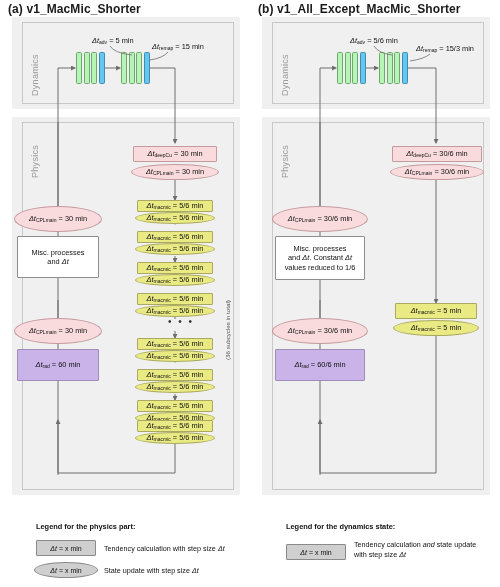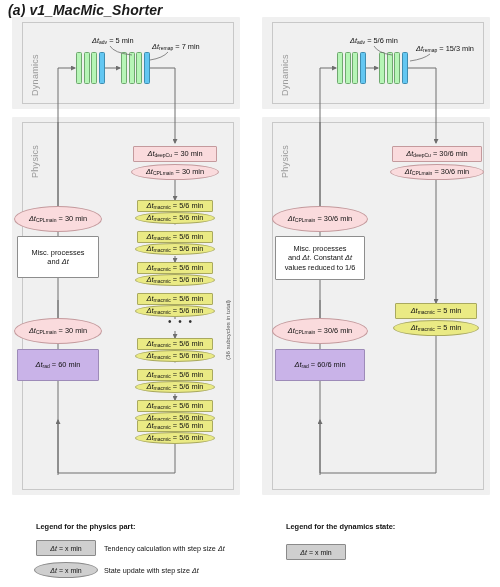--- a/index.html
+++ b/index.html
@@ -19,26 +19,25 @@
     top: 0;
     width: 250px;
     height: 587px;
   }
   .col-a { left: 0; }
   .col-b { left: 250px; }
 
   .panel-title {
     position: absolute;
     left: 8px; top: 2px;
-    font-size: 14px;
+    font-size: 12px;
     font-weight: bold;
     color: #1a1a1a;
     letter-spacing: 0.1px;
     white-space: nowrap;
-    font-style: italic;
   }
 
   .zone {
     position: absolute;
     background: #f0f0f0;
     border-radius: 1px;
   }
   .zone-dyn { left: 12px; top: 17px; width: 228px; height: 92px; }
   .zone-phys { left: 12px; top: 117px; width: 228px; height: 378px; }
 
@@ -221,21 +220,21 @@
       <div class="bar green"></div>
       <div class="bar green"></div>
       <div class="bar green"></div>
       <div class="bar blue"></div>
     </div>
 
     <div class="callout" style="left:92px; top:36px;">
       <span class="it">Δt</span><span class="sub">adv</span><span> = 5 min</span>
     </div>
     <div class="callout" style="left:152px; top:42px;">
-      <span class="it">Δt</span><span class="sub">remap</span><span> = 7 min</span>
+      <span class="it">Δt</span><span class="sub">remap</span><span> = 15 min</span>
     </div>
     <svg class="wires">
       <g stroke="#6e6e6e" stroke-width="0.8" fill="none">
         <path d="M110,46 Q114,53 132,55"></path>
         <path d="M168,52 Q163,58 150,60"></path>
       </g>
     </svg>
 
     <div class="node ellipse pinkE" style="left:14px; top:206px; width:88px; height:26px;">
       <span><span class="it">Δt</span><span class="sub">CPLmain</span> = 30 min</span>
@@ -329,20 +328,21 @@
     <div class="legend-shape ellipse grayfill" style="left:34px; top:562px; width:64px; height:16px;">
       <span><span class="it">Δt</span> = x min</span>
     </div>
     <div class="legend-text" style="left:104px; top:566px;">
       State update with step size <span class="it">Δt</span>
     </div>
   </div>
 
   <div class="panel-col col-b">
 
+    <div class="panel-title">(b) v1_All_Except_MacMic_Shorter</div>
 
     <div class="zone zone-dyn"></div>
     <div class="zone zone-phys"></div>
 
     <div class="zone-label" style="left:30px; top:96px;">Dynamics</div>
     <div class="zone-label" style="left:30px; top:178px;">Physics</div>
 
     <div class="inner-frame" style="left:22px; top:22px; width:212px; height:82px;"></div>
     <div class="inner-frame" style="left:22px; top:122px; width:212px; height:368px;"></div>
 
@@ -415,14 +415,17 @@
     </div>
     <div class="node ellipse yellowE" style="left:143px; top:320px; width:86px; height:16px;">
       <span><span class="it">Δt</span><span class="sub">macmic</span> = 5 min</span>
     </div>
 
     <div class="legend-title" style="left:36px; top:522px;">Legend for the dynamics state:</div>
 
     <div class="legend-shape rect grayfill" style="left:36px; top:544px; width:60px; height:16px;">
       <span><span class="it">Δt</span> = x min</span>
     </div>
+    <div class="legend-text" style="left:104px; top:540px; width:128px;">
+      Tendency calculation <span class="it">and</span> state update with step size <span class="it">Δt</span>
+    </div>
   </div>
 </div>
 
 </body></html>

